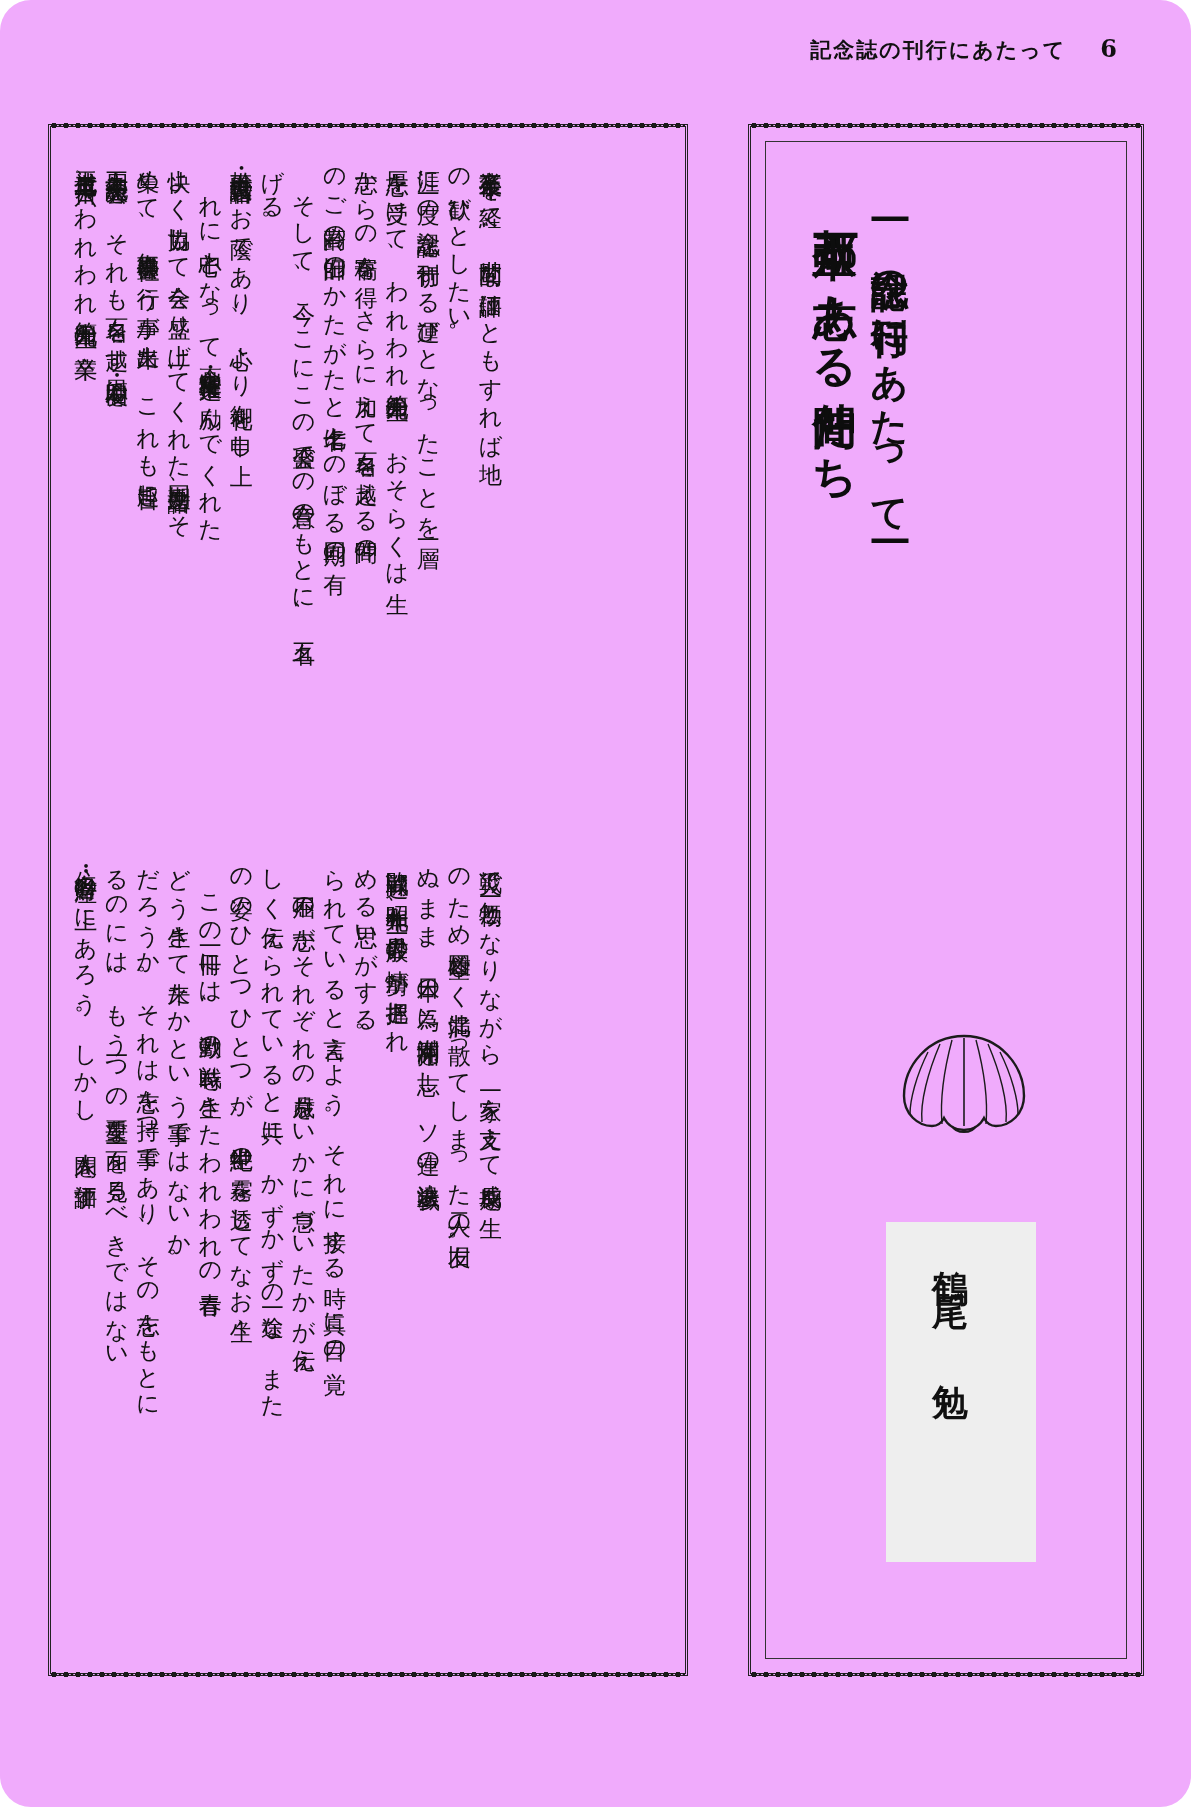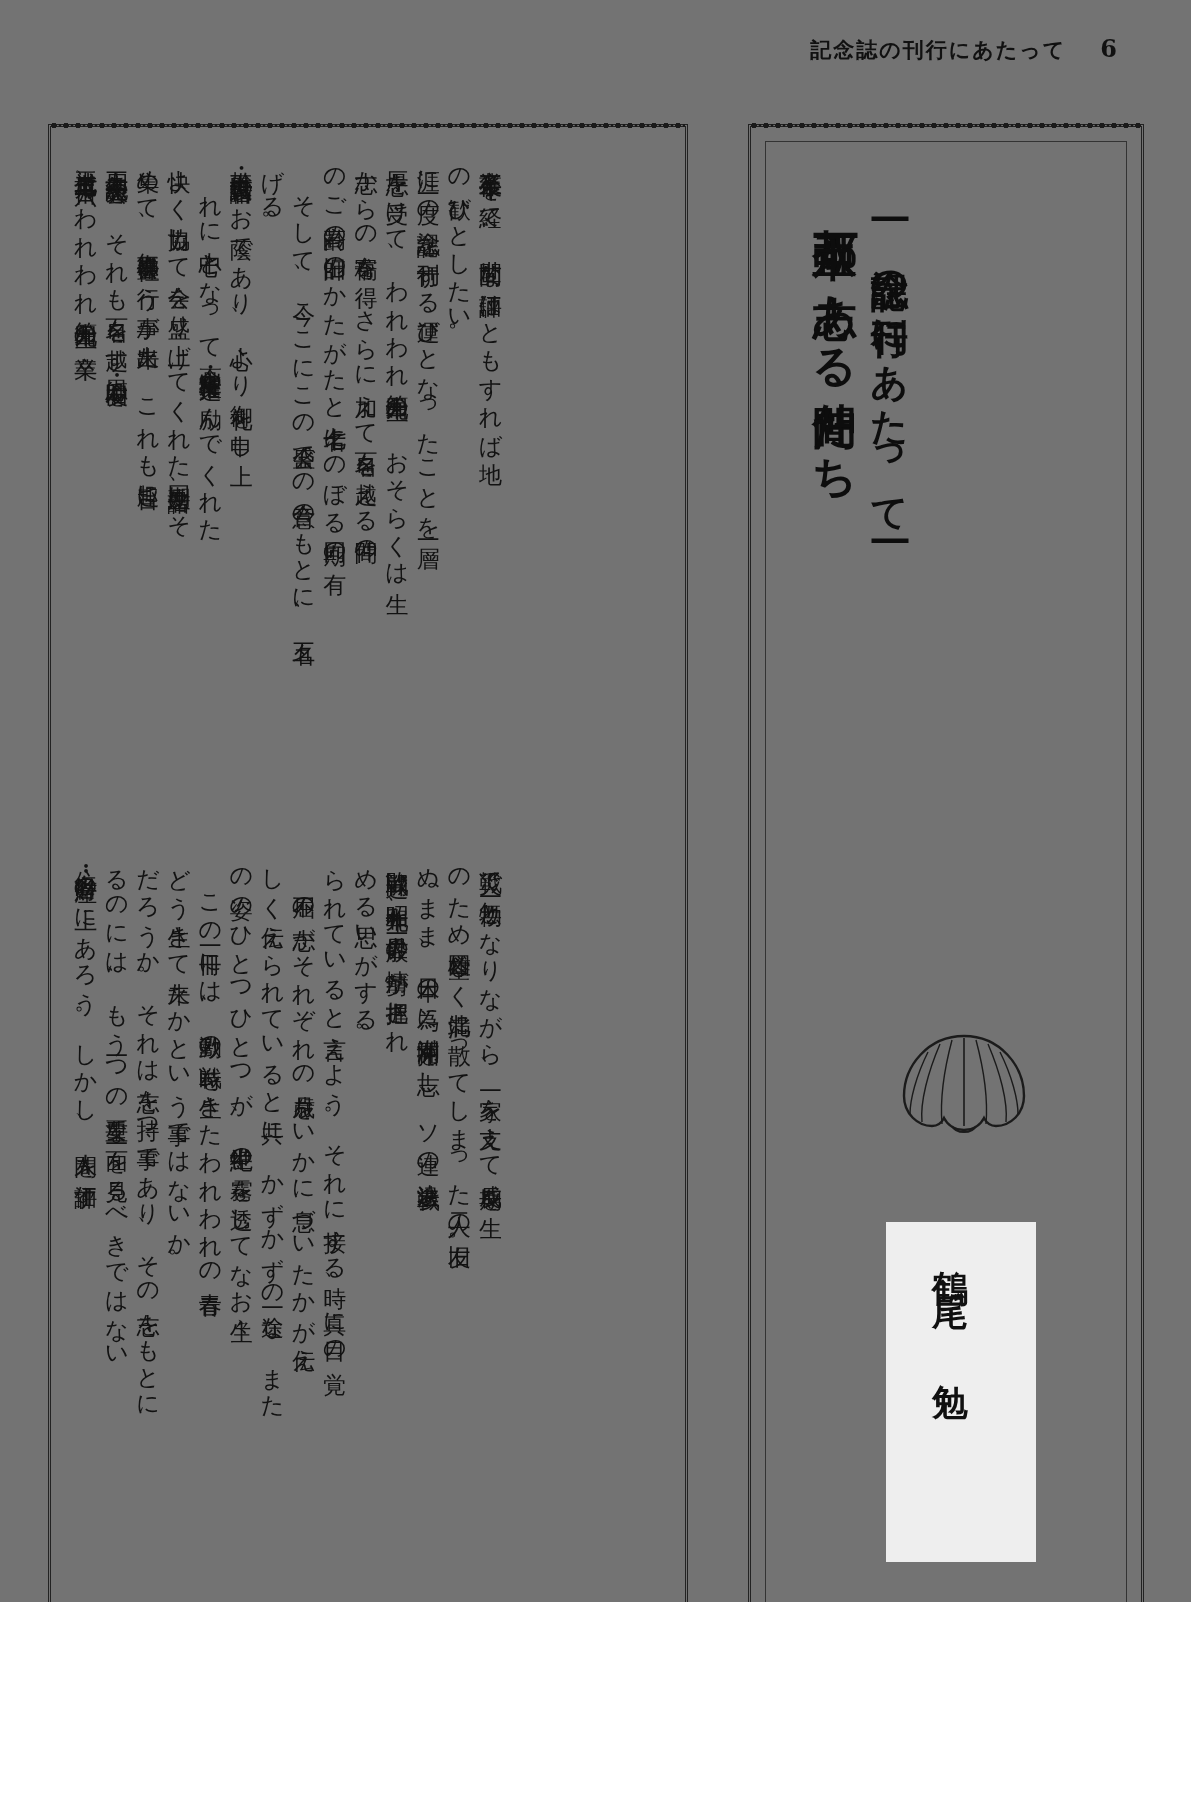--- a/index.html
+++ b/index.html
@@ -6,23 +6,24 @@
     margin: 0;
     padding: 0;
     background: #ffffff;
   }
   body {
     font-family: "Liberation Serif", serif;
   }
   .page {
     position: relative;
     width: 1191px;
-    height: 1602px;
-    background: #737373;
+    height: 1807px;
+    background: #f0abfc;
     overflow: hidden;
+    border-radius: 31px;
   }
 
   
   .running-head {
     position: absolute;
     top: 34px;
     right: 74px;
     display: flex;
     align-items: baseline;
     gap: 34px;

